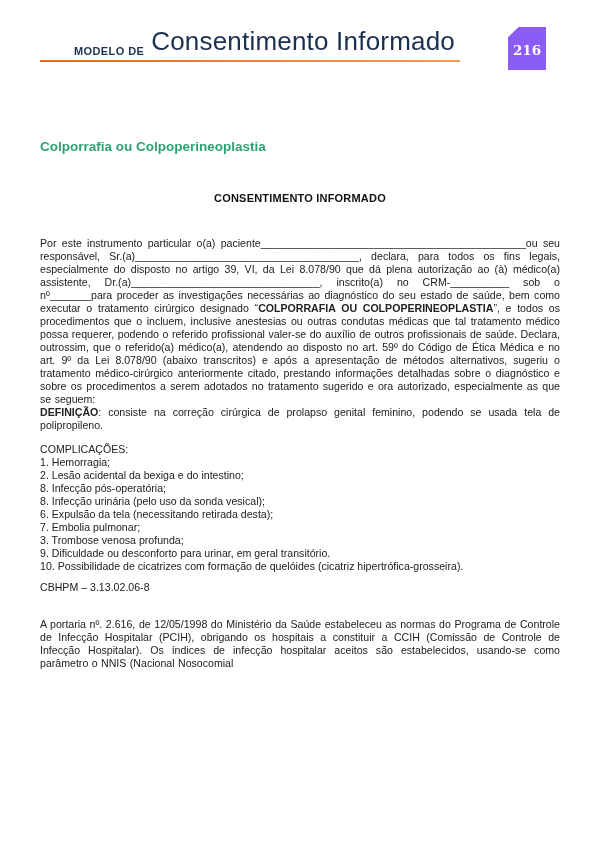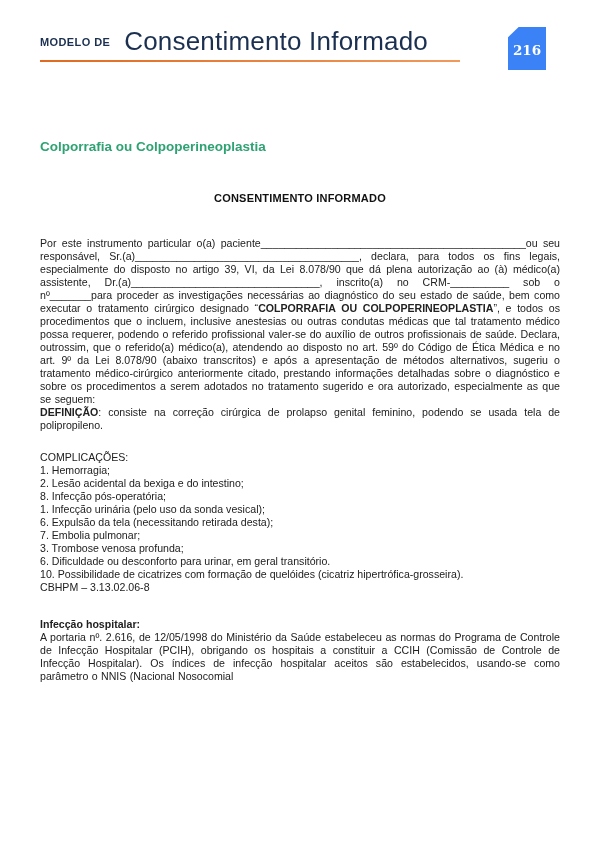--- a/index.html
+++ b/index.html
@@ -17,23 +17,24 @@
     background: #ffffff;
   }
 
   
   .header {
     position: relative;
     margin: 26px 40px 0 40px;
   }
   .header-title-row {
     display: flex;
-    align-items: center;
-    gap: 14px;
+    align-items: flex-end;
+    gap: 7px;
     white-space: nowrap;
+    margin-left: 34px;
   }
   .kicker {
     font-size: 11px;
     font-weight: bold;
     letter-spacing: 0.4px;
     color: #1B3050;
   }
   .header-title {
     font-size: 26px;
     font-weight: 400;
@@ -44,21 +45,21 @@
     margin-top: 3px;
     width: 420px;
     height: 2px;
     background: linear-gradient(to right, #E06A20, #F09A5C);
   }
   .page-badge {
     position: absolute;
     top: 1px;
     right: 14px;
     width: 38px; height: 43px;
-    background: #3b82f6;
+    background: #8b5cf6;
     clip-path: polygon(28% 0, 100% 0, 100% 100%, 0 100%, 0 24%);
     color: #ffffff;
     font-family: "DejaVu Serif", serif;
     font-weight: bold;
     font-size: 13.5px;
     display: flex;
     align-items: center;
     justify-content: center;
     padding-top: 2px;
   }
@@ -83,22 +84,22 @@
     letter-spacing: 0.2px;
     color: #111111;
   }
   .para {
     text-align: justify;
     word-spacing: 0.5px;
   }
   .intro { margin-top: 32px; }
   .definition { }
   .bold { font-weight: bold; }
-  .complications { margin-top: 19px; }
-  .codes { margin-top: 0; }
+  .complications { margin-top: 11px; }
+  .codes { margin-top: 8px; }
   .infection { margin-top: 24px; }
   .section-label { font-weight: bold; }
 </style>
 </head>
 <body>
 
 <div class="page">
 
   <header class="header">
     <div class="header-title-row">
@@ -117,32 +118,31 @@
 
     <p class="para intro"><span>Por este instrumento particular o(a) paciente_____________________________________________ou seu responsável, Sr.(a)______________________________________, declara, para todos os fins legais, especialmente do disposto no artigo 39, VI, da Lei 8.078/90 que dá plena autorização ao (à) médico(a) assistente, Dr.(a)________________________________, inscrito(a) no CRM-__________ sob o nº_______para proceder as investigações necessárias ao diagnóstico do seu estado de saúde, bem como executar o tratamento cirúrgico designado “</span><span class="bold">COLPORRAFIA OU COLPOPERINEOPLASTIA</span><span>”, e todos os procedimentos que o incluem, inclusive anestesias ou outras condutas médicas que tal tratamento médico possa requerer, podendo o referido profissional valer-se do auxílio de outros profissionais de saúde. Declara, outrossim, que o referido(a) médico(a), atendendo ao disposto no art. 59º do Código de Ética Médica e no art. 9º da Lei 8.078/90 (abaixo transcritos) e após a apresentação de métodos alternativos, sugeriu o tratamento médico-cirúrgico anteriormente citado, prestando informações detalhadas sobre o diagnóstico e sobre os procedimentos a serem adotados no tratamento sugerido e ora autorizado, especialmente as que se seguem:</span></p>
 
     <p class="para definition"><span class="section-label">DEFINIÇÃO</span><span>: consiste na correção cirúrgica de prolapso genital feminino, podendo se usada tela de polipropileno.</span></p>
 
     <section class="complications">
       <div>COMPLICAÇÕES:</div>
       <div>1. Hemorragia;</div>
       <div>2. Lesão acidental da bexiga e do intestino;</div>
       <div>8. Infecção pós-operatória;</div>
-      <div>1. Infecção urinária (pelo uso da sonda vesical);</div>
+      <div>8. Infecção urinária (pelo uso da sonda vesical);</div>
       <div>6. Expulsão da tela (necessitando retirada desta);</div>
       <div>7. Embolia pulmonar;</div>
       <div>3. Trombose venosa profunda;</div>
-      <div>6. Dificuldade ou desconforto para urinar, em geral transitório.</div>
+      <div>9. Dificuldade ou desconforto para urinar, em geral transitório.</div>
       <div>10. Possibilidade de cicatrizes com formação de quelóides (cicatriz hipertrófica-grosseira).</div>
     </section>
 
     <section class="codes">
       <div>CBHPM – 3.13.02.06-8</div>
     </section>
 
     <section class="infection">
-      <div class="section-label">Infecção hospitalar:</div>
       <p class="para">A portaria nº. 2.616, de 12/05/1998 do Ministério da Saúde estabeleceu as normas do Programa de Controle de Infecção Hospitalar (PCIH), obrigando os hospitais a constituir a CCIH (Comissão de Controle de Infecção Hospitalar). Os índices de infecção hospitalar aceitos são estabelecidos, usando-se como parâmetro o NNIS (Nacional Nosocomial</p>
     </section>
 
   </main>
 
 </div>
 
 </body></html>

